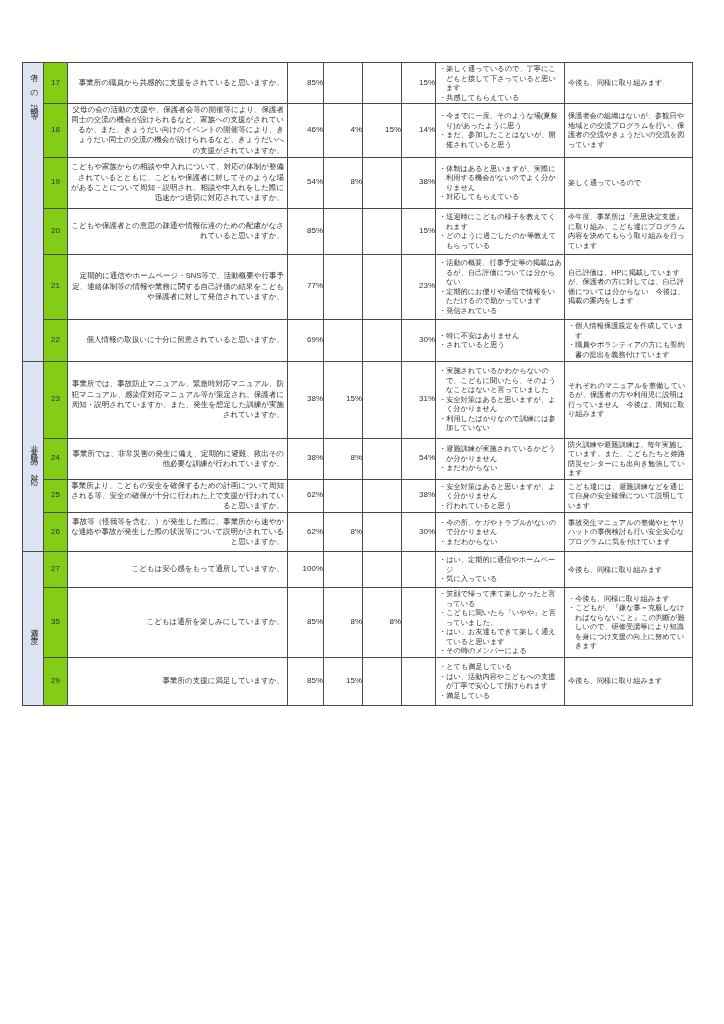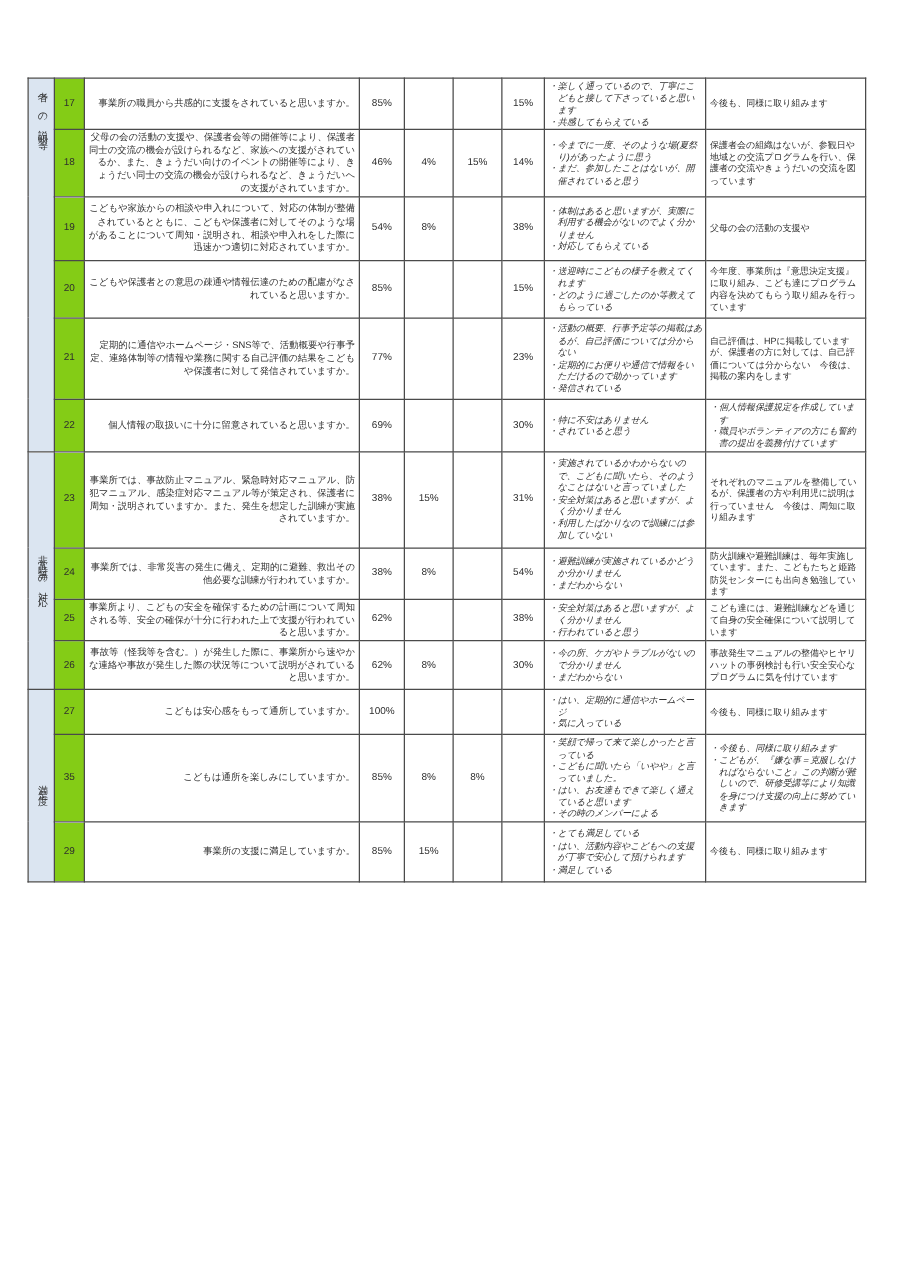--- a/index.html
+++ b/index.html
@@ -35,23 +35,23 @@
     margin:0 auto;
   }
   td.cat.top{vertical-align:top;padding-top:4px;}
   td.num{
     background:#84cc16;
     text-align:center;
     font-size:8px;
     padding:0;
   }
   td.q{text-align:right;}
-  td.pct{text-align:center;font-size:8px;padding:0;}
+  td.pct{text-align:right;font-size:8px;padding:0;}
   td.comments,td.resp{font-size:7.2px;line-height:1.32;padding:1px 2px 1px 3px;}
-  .bullet{padding-left:7px;text-indent:-7px;font-style:italic;}
+  .bullet{padding-left:7px;text-indent:-7px;}
   
   tr.r0{height:40px} tr.r1{height:51px} tr.r2{height:51px} tr.r3{height:46px}
   tr.r4{height:65px} tr.r5{height:42px} tr.r6{height:77px} tr.r7{height:35px}
   tr.r8{height:33px} tr.r9{height:39px} tr.r10{height:36px} tr.r11{height:67px}
   tr.r12{height:48px}
 </style>
 </head>
 <body>
 
 <div class="page">
@@ -109,21 +109,21 @@
       <td class="q">こどもや家族からの相談や申入れについて、対応の体制が整備されているとともに、こどもや保護者に対してそのような場があることについて周知・説明され、相談や申入れをした際に迅速かつ適切に対応されていますか。</td>
       <td class="pct">54%</td>
       <td class="pct">8%</td>
       <td class="pct"></td>
       <td class="pct">38%</td>
       <td class="comments">
         <div class="bullet">・体制はあると思いますが、実際に利用する機会がないのでよく分かりません</div>
         <div class="bullet">・対応してもらえている</div>
       </td>
       <td class="resp">
-        <div>父母の会の活動の支援や</div>
+        <div>楽しく通っているので</div>
       </td>
     </tr>
 
     <tr class="r3">
       <td class="num">20</td>
       <td class="q">こどもや保護者との意思の疎通や情報伝達のための配慮がなされていると思いますか。</td>
       <td class="pct">85%</td>
       <td class="pct"></td>
       <td class="pct"></td>
       <td class="pct">15%</td>

